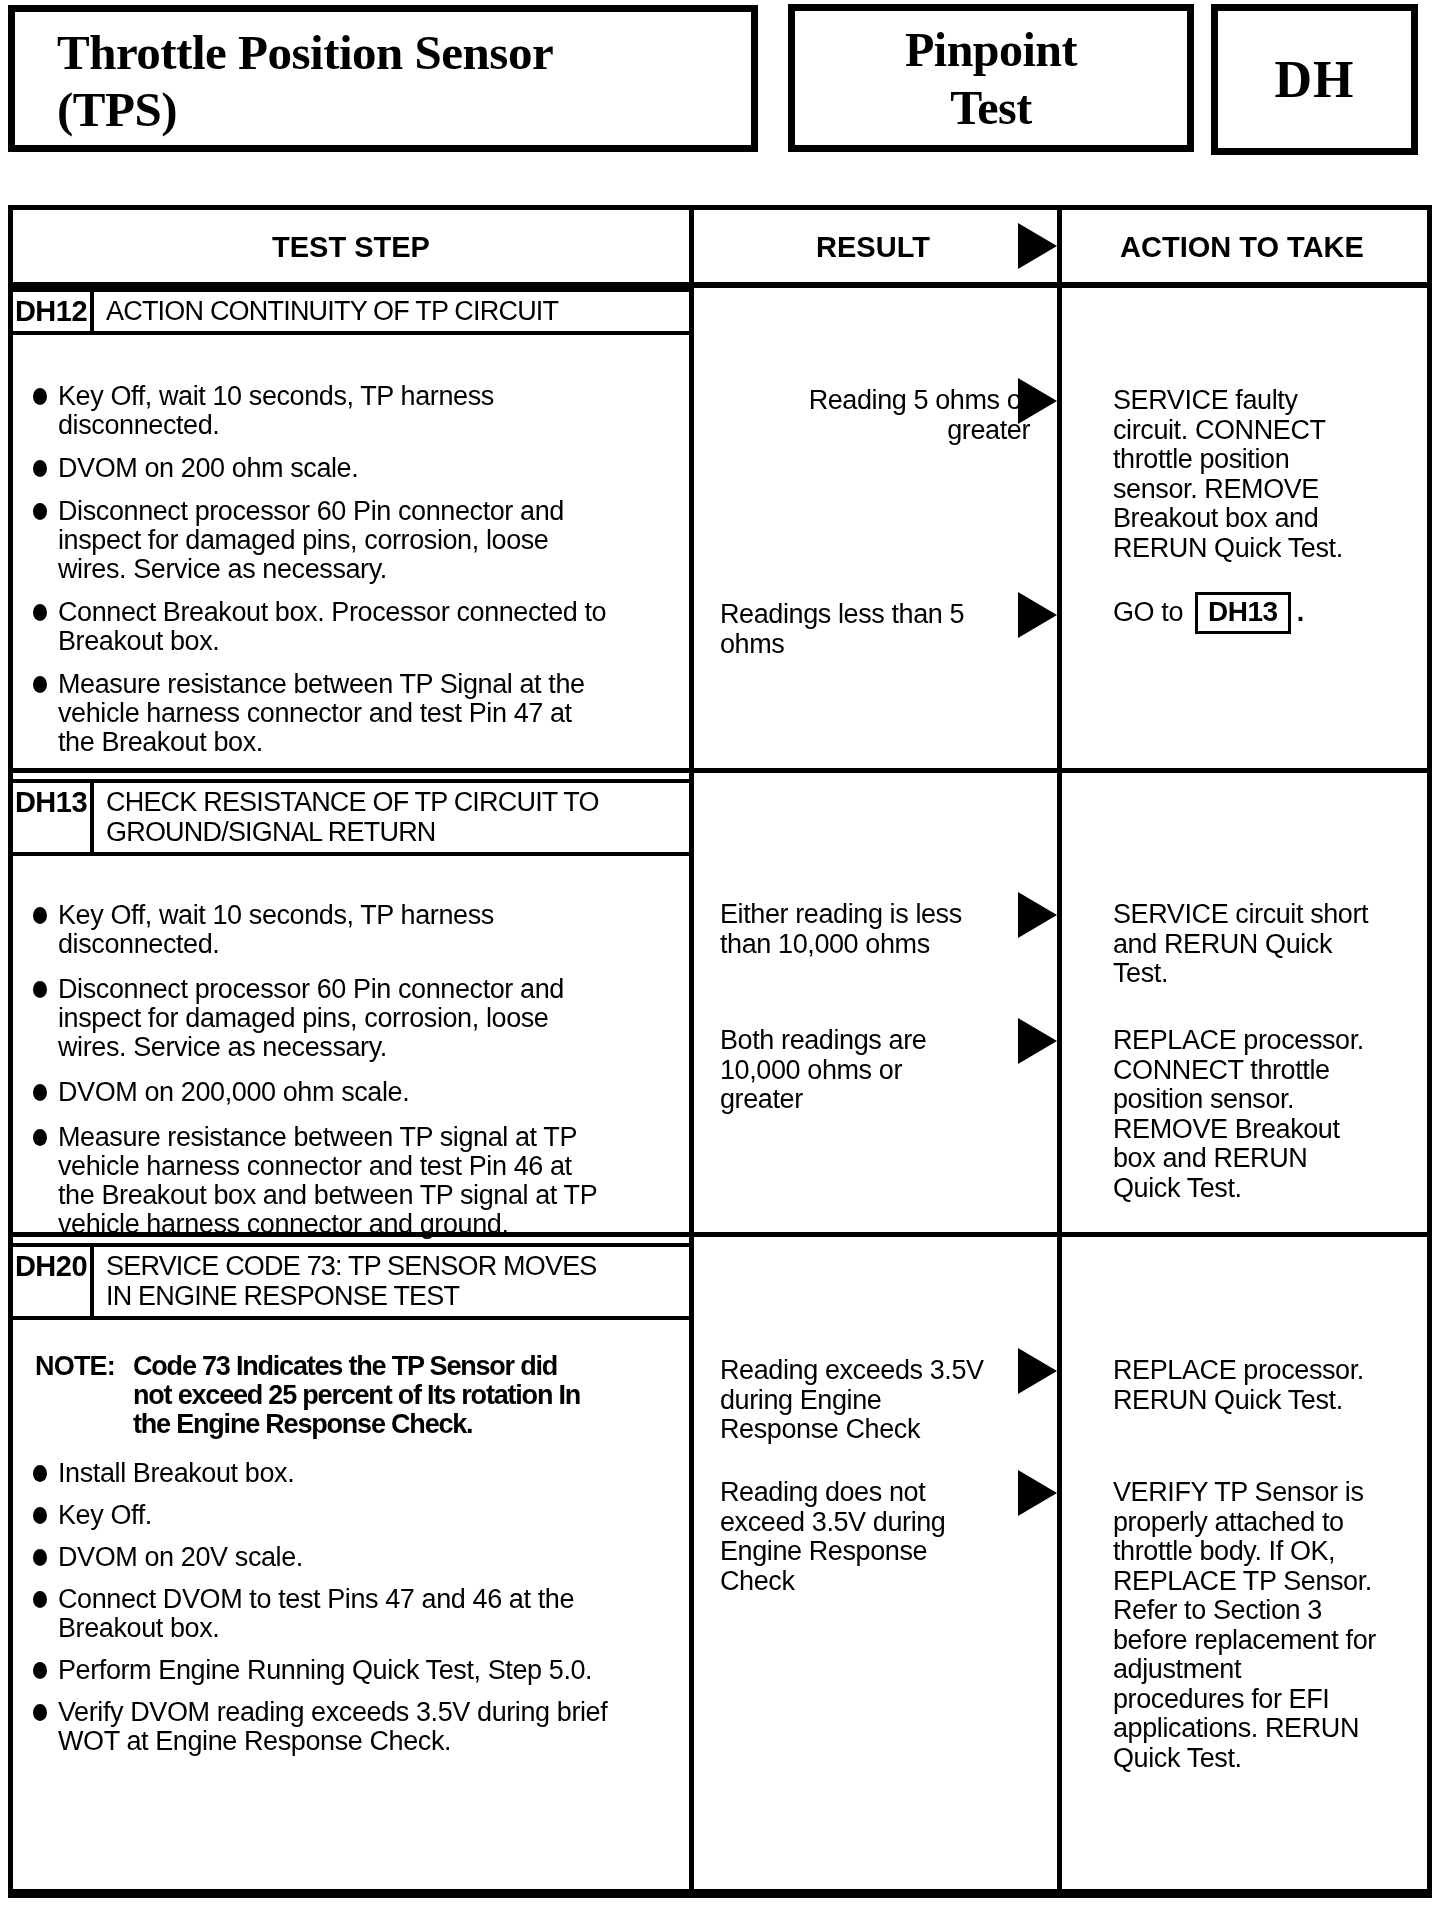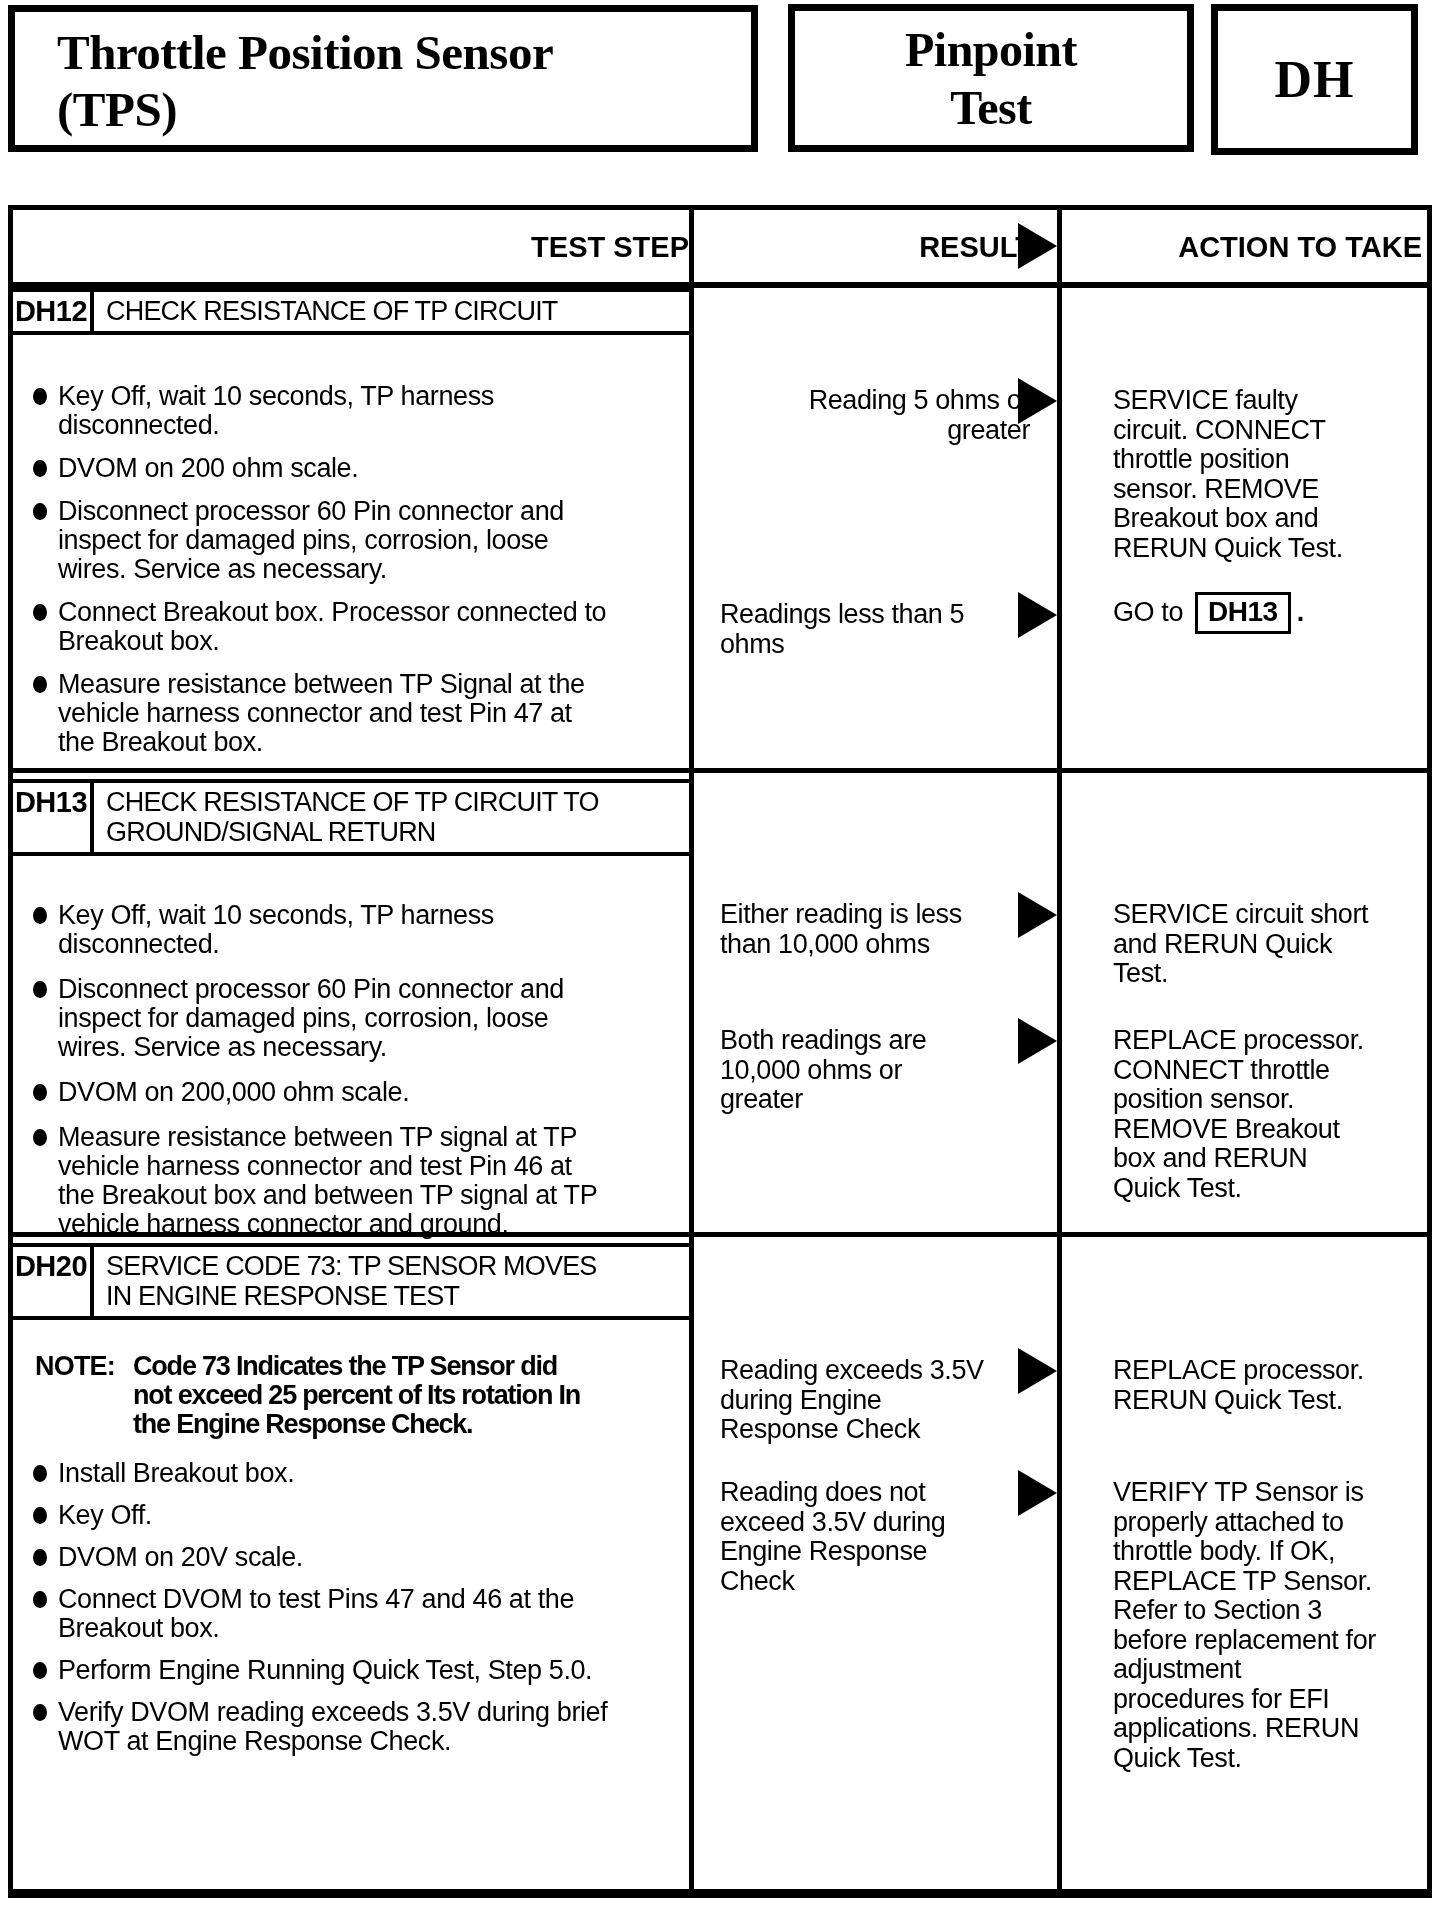--- a/index.html
+++ b/index.html
@@ -28,21 +28,21 @@
     box-sizing:border-box; border:5px solid #000; border-bottom-width:9px;
   }
   .tinner { position:relative; width:1414px; height:1679px; }
   .vline { position:absolute; top:0; bottom:0; width:5px; background:#000; }
   .vline1 { left:676px; } .vline2 { left:1044px; }
   .hline { position:absolute; left:0; width:100%; height:5px; background:#000; }
   .hline1 { top:558px; } .hline2 { top:1022px; }
 
   .thead { position:absolute; left:0; top:0; width:100%; height:72px; border-bottom:6px solid #000; }
   .thead .col-label { position:absolute; top:0; height:72px; line-height:74px;
-    text-align:right; font-weight:bold; font-size:29px; letter-spacing:0px; }
+    text-align:center; font-weight:bold; font-size:29px; letter-spacing:0px; }
   .col-teststep { left:0; width:676px; }
   .col-result { left:700px; width:320px; }
   .col-action { left:1049px; width:360px; }
 
   .tri { position:absolute; width:0; height:0;
     border-top:23px solid transparent; border-bottom:23px solid transparent;
     border-left:39px solid #000; left:1005px; }
   .thead .tri { top:13px; }
 
   .section { position:absolute; left:0; width:100%; }
@@ -103,21 +103,21 @@
         <div class="tri"></div>
         <div class="col-label col-action">ACTION TO TAKE</div>
       </div>
 
       <div class="hline hline1"></div>
       <div class="hline hline2"></div>
 
       <div class="section sec-dh12">
         <div class="label-box" style="top:0;">
           <div class="label-badge">DH12</div>
-          <div class="label-title pre">CHECK RESISTANCE OF TP CIRCUIT</div>
+          <div class="label-title pre">ACTION CONTINUITY OF TP CIRCUIT</div>
         </div>
 
         <div class="steps gap14" style="top:94px;">
           <div class="step">
             <div class="bullet">
                 <div class="dot"></div>
               </div>
             <div class="txt pre">Key Off, wait 10 seconds, TP harness
 disconnected.</div>
           </div>

